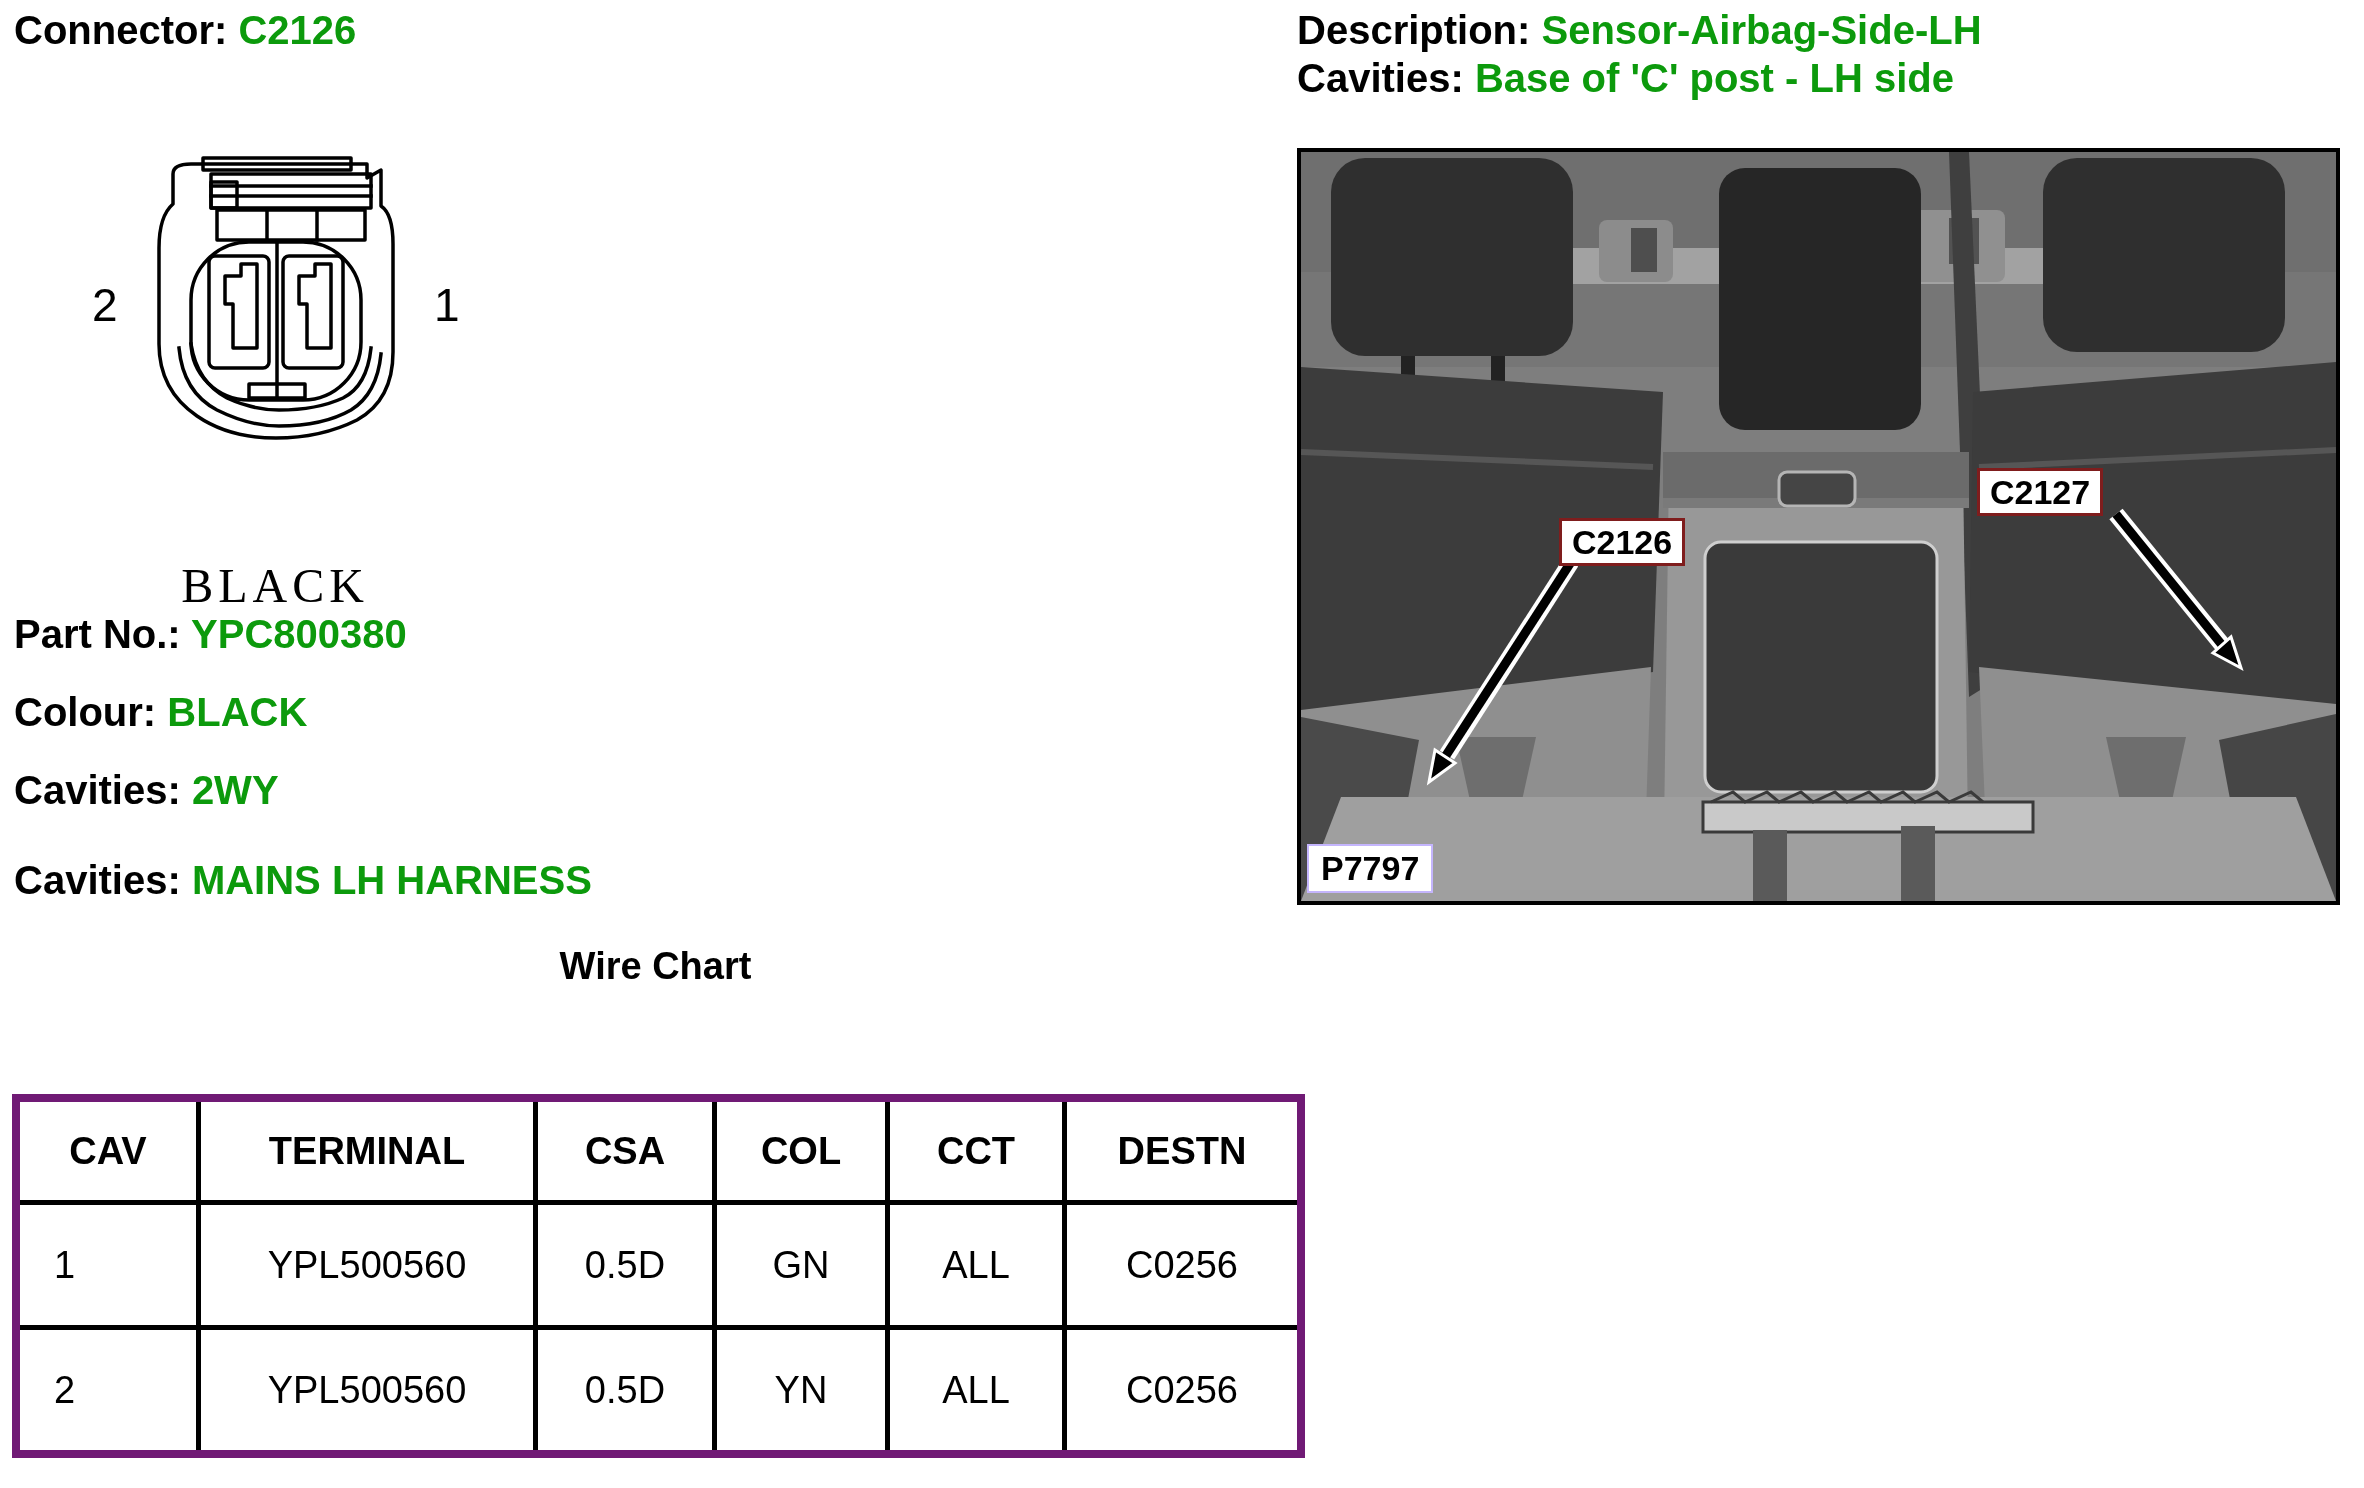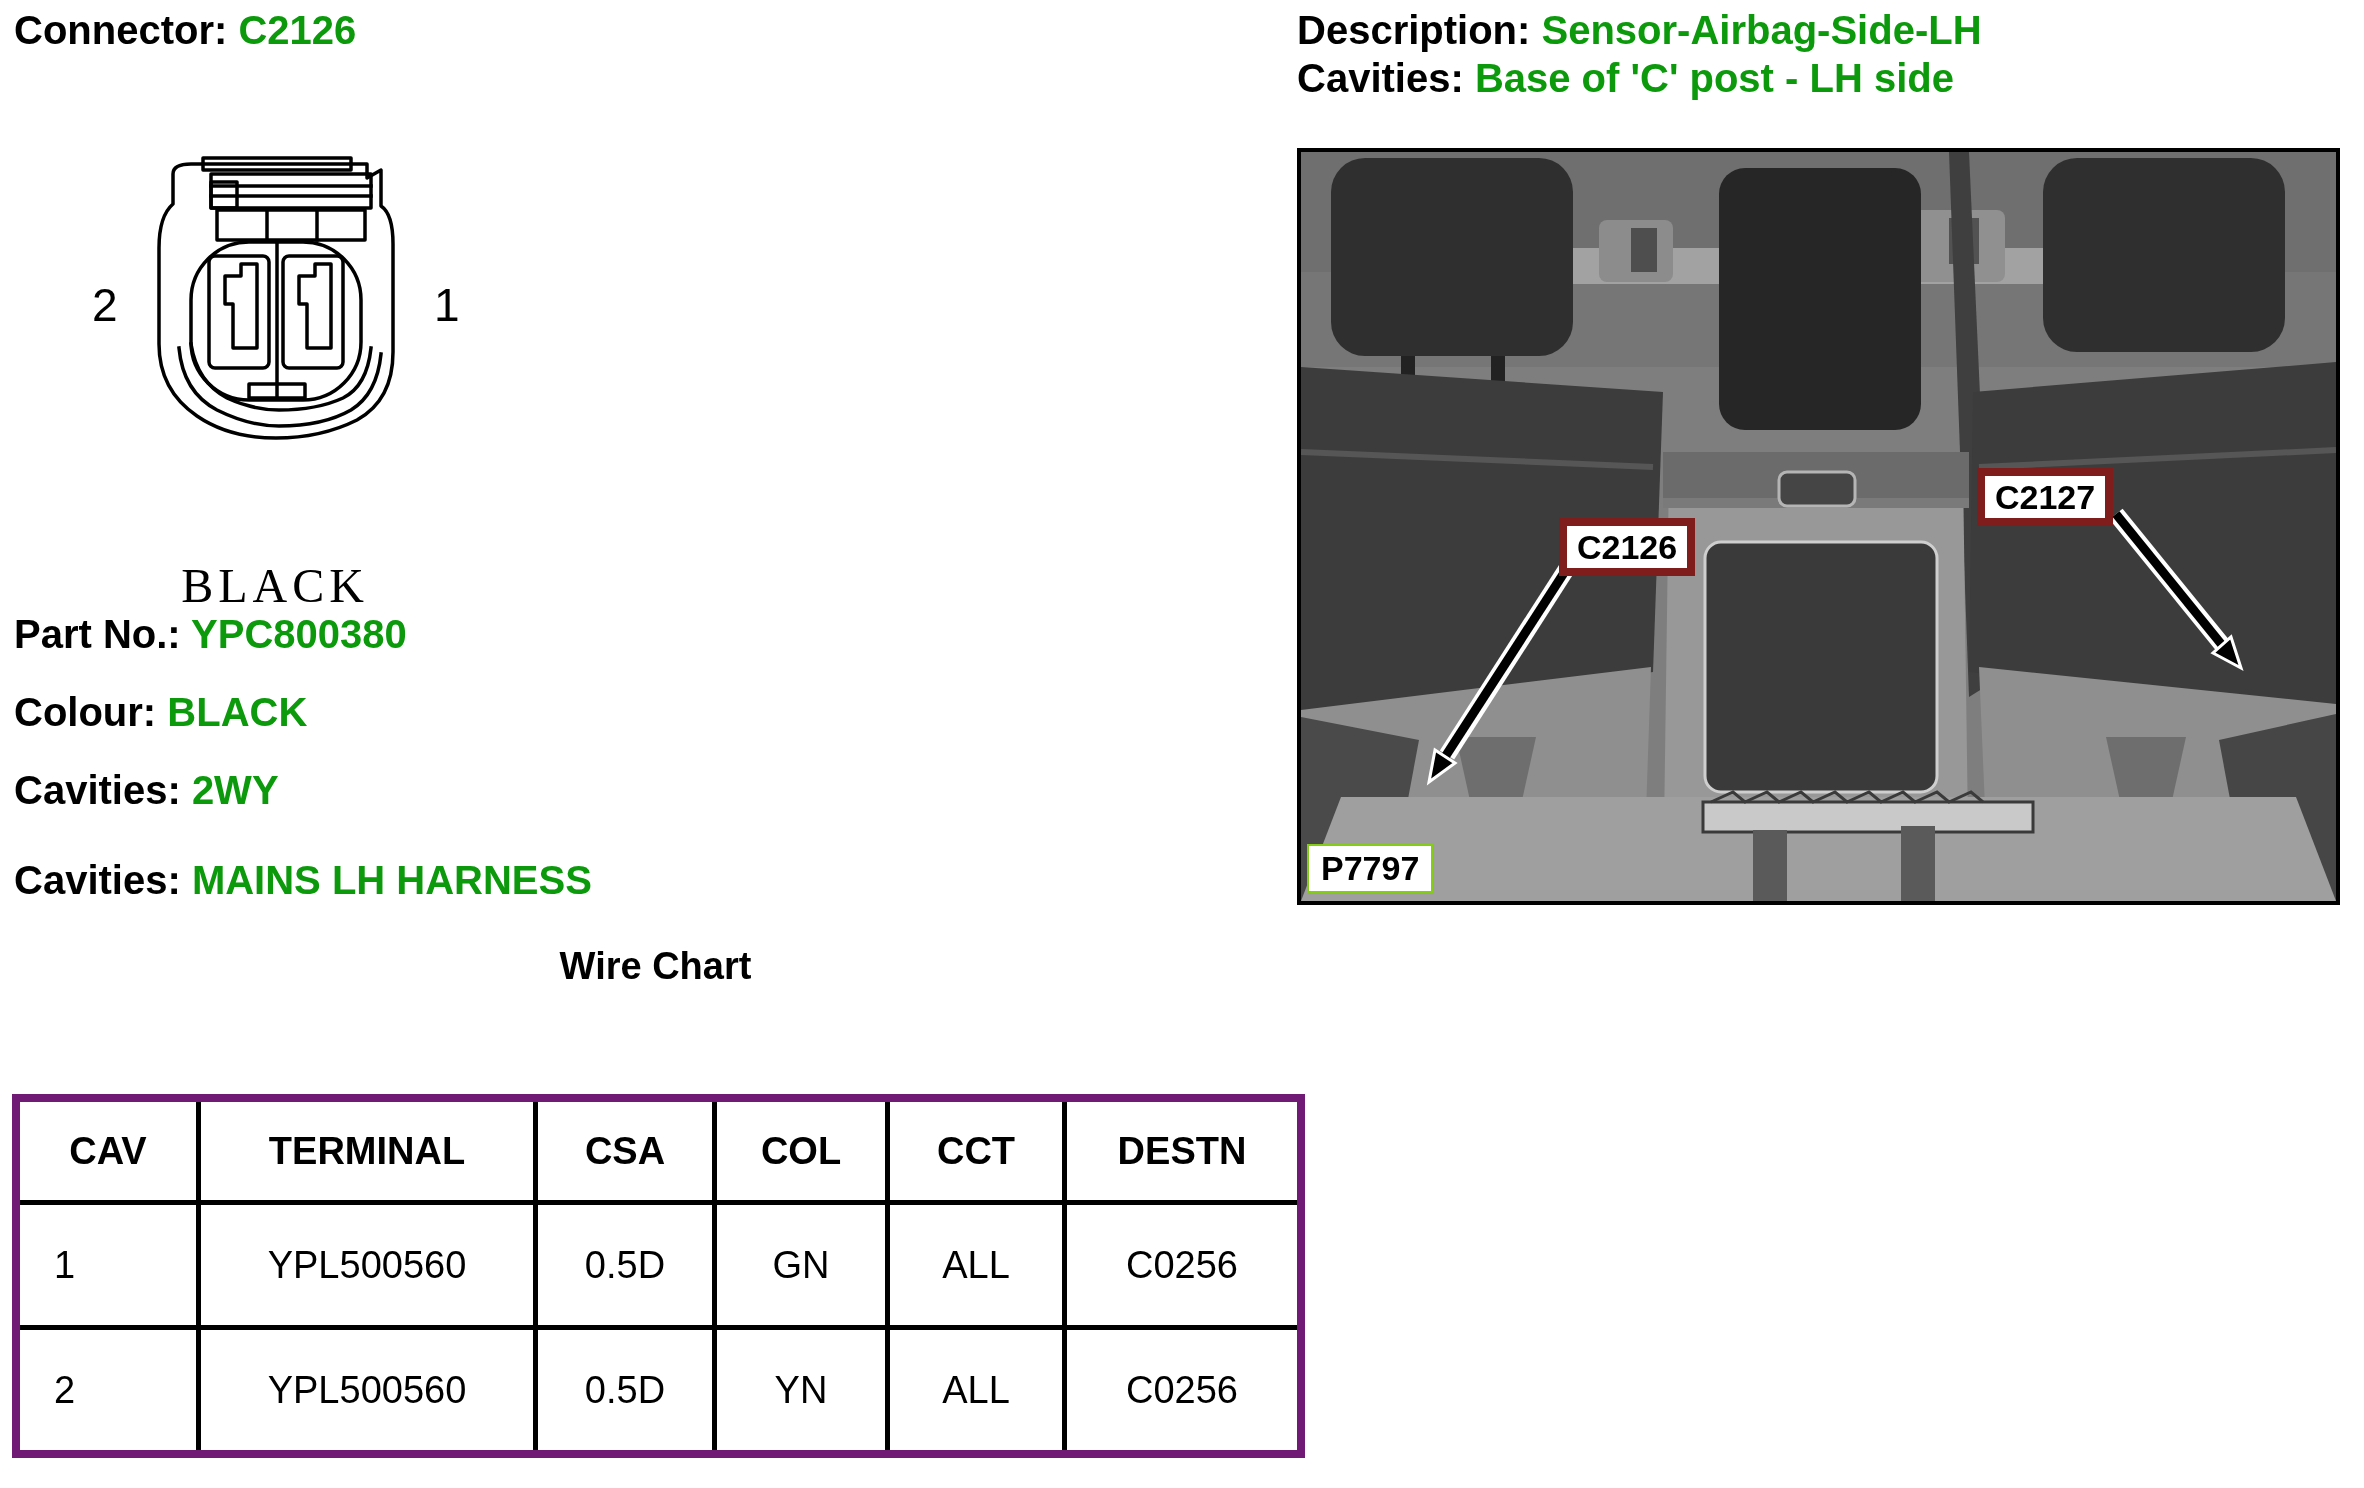--- a/index.html
+++ b/index.html
@@ -28,23 +28,23 @@
   #wire-table .col-terminal{width:332px;}
   #wire-table .col-csa{width:174px;}
   #wire-table .col-col{width:168px;}
   #wire-table .col-cct{width:172px;}
   #wire-table .col-destn{width:230px;}
   #wire-table td.cav-cell{text-align:left;padding-left:34px;}
   
   #photo{position:absolute;left:1297px;top:148px;width:1043px;height:757px;
      border:4px solid #000;box-sizing:border-box;background:#7e7e7e;}
   #photo svg{display:block;width:100%;height:100%;}
-  .callout{position:absolute;background:#fff;border:8px solid #7f1d1d;
+  .callout{position:absolute;background:#fff;border:3px solid #7f1d1d;
      font-size:34px;font-weight:bold;line-height:40px;padding:1px 10px;white-space:nowrap;}
-  #figure-ref{position:absolute;left:6px;bottom:8px;background:#fff;border:2px solid #84cc16;
+  #figure-ref{position:absolute;left:6px;bottom:8px;background:#fff;border:2px solid #c4b5fd;
      font-size:34px;font-weight:bold;padding:3px 12px;}
 </style>
 </head>
 <body>
 
 <div class="hline" style="left:14px;top:8px;">
   <span>Connector:</span>
   <span class="green">C2126</span>
 </div>
 

